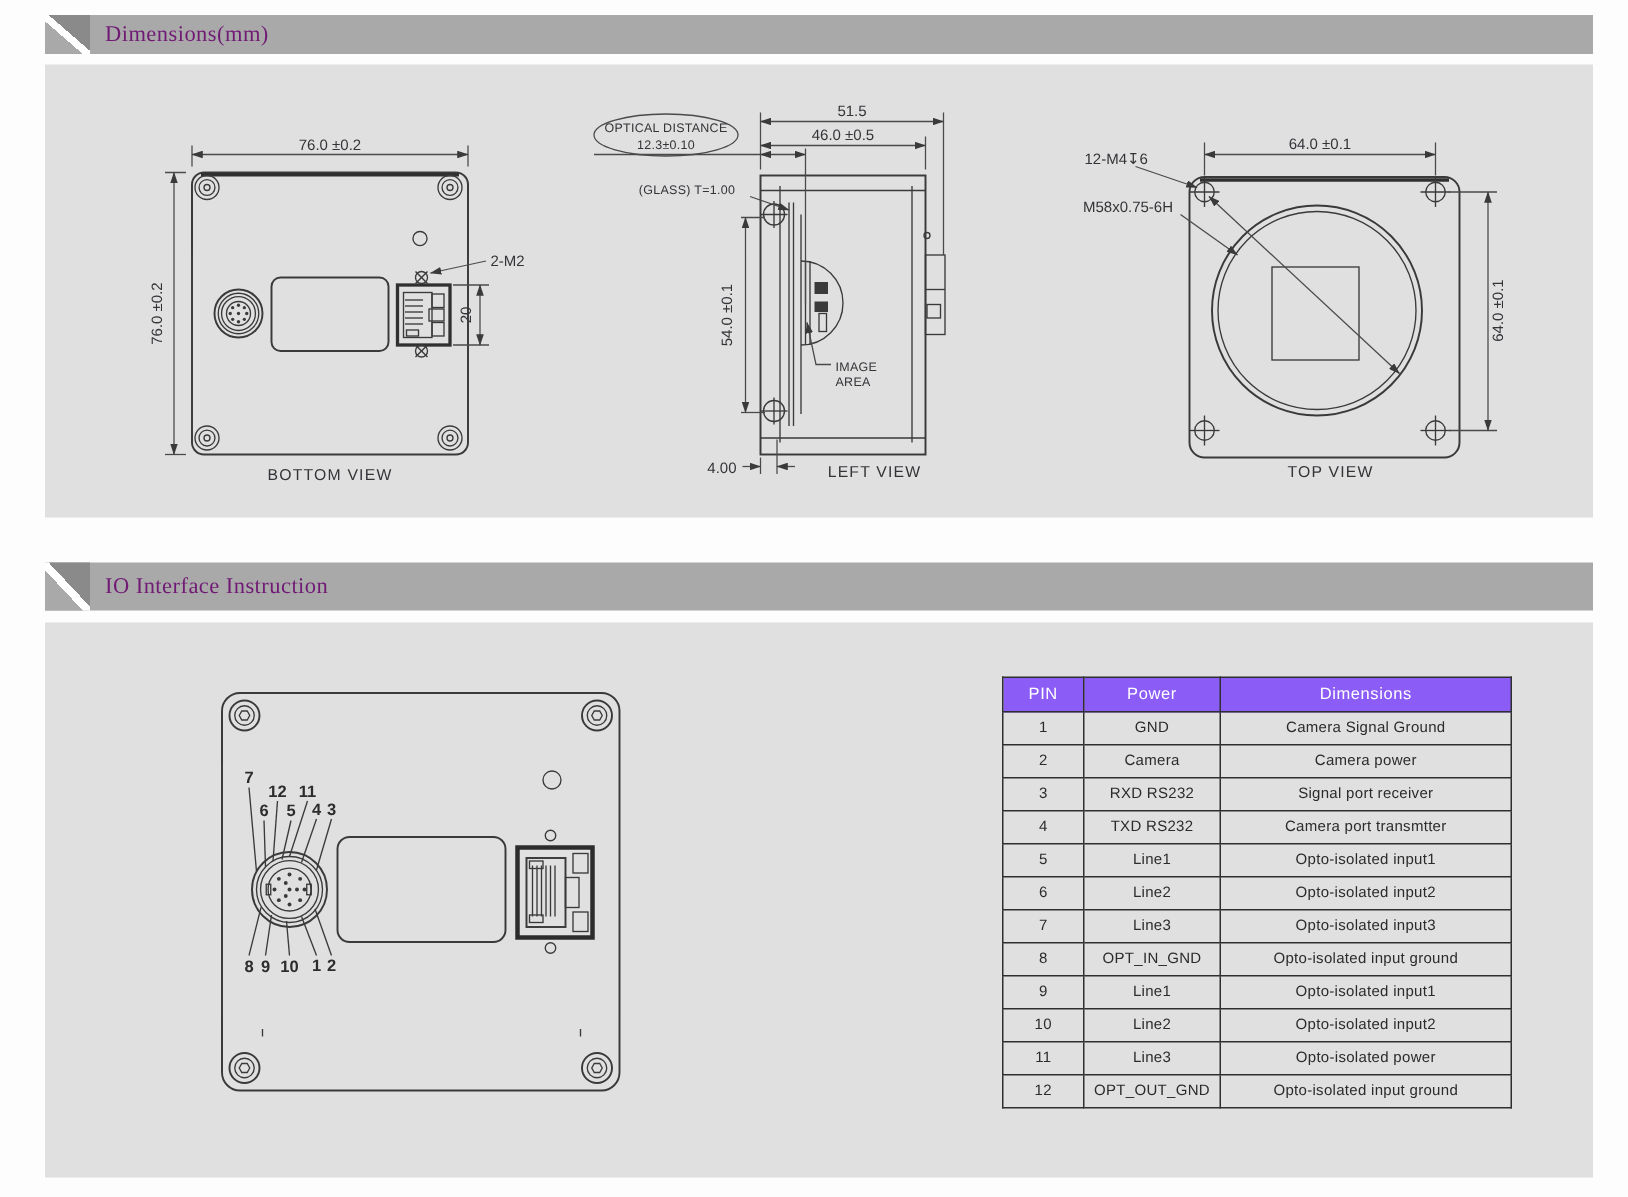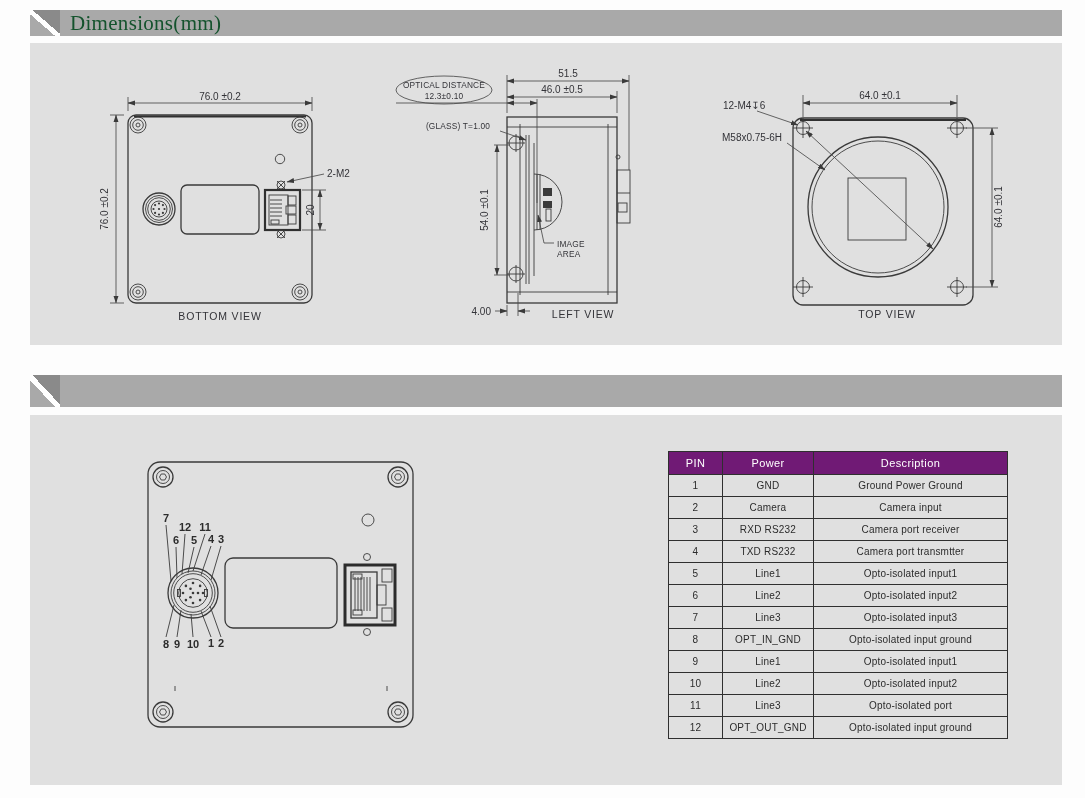--- a/index.html
+++ b/index.html
@@ -1,40 +1,40 @@
 <!DOCTYPE html>
 <html><head>
 <meta charset="utf-8">
 <style>
   html,body{margin:0;padding:0;}
   body{width:1085px;height:798px;background:#fdfdfd;position:relative;
        font-family:"Liberation Sans",sans-serif;overflow:hidden;}
   .hdr{position:absolute;left:30px;width:1032px;background:#a9a9a9;display:flex;align-items:center;}
   .hdr-icon{flex:0 0 30px;align-self:stretch;
       background:linear-gradient(to top right,#a9a9a9 0 42%,#ffffff 42% 54%,#8a8a8a 54%);}
-  .hdr-title{font-family:"Liberation Serif",serif;font-size:21px;color:#14532d;
+  .hdr-title{font-family:"Liberation Serif",serif;font-size:15px;color:#701a75;
       padding-left:10px;letter-spacing:.3px;}
   #hdr1{top:10px;height:26px;}
   #hdr2{top:375px;height:32px;}
   .panel{position:absolute;left:30px;width:1032px;background:#e0e0e0;}
   #panel1{top:43px;height:302px;}
   #panel2{top:415px;height:370px;}
   svg{position:absolute;left:0;top:0;}
   svg .ln{stroke:#3a3a3a;fill:none;stroke-width:1.3;}
   svg .lt{stroke:#3a3a3a;fill:none;stroke-width:.9;}
   svg .bd{stroke:#303030;fill:none;stroke-width:2.2;}
   svg .dim{stroke:#4a4a4a;fill:none;stroke-width:.85;}
   svg .fl{fill:#3a3a3a;stroke:none;}
   svg text{fill:#333338;font-family:"Liberation Sans",sans-serif;font-size:10px;}
   svg text.vl{font-size:10.5px;letter-spacing:.8px;}
   svg text.sm{font-size:8.3px;letter-spacing:.2px;}
   svg text.pin{font-size:11px;font-weight:bold;fill:#2c2c2c;}
   
   #io-table{position:absolute;left:638px;top:36px;border-collapse:collapse;table-layout:fixed;width:340px;}
-  #io-table th{background:#701a75;color:#fff;font-weight:normal;font-size:11px;height:22px;letter-spacing:.4px;}
+  #io-table th{background:#8b5cf6;color:#fff;font-weight:normal;font-size:11px;height:22px;letter-spacing:.4px;}
   #io-table td{font-size:10px;color:#2b2b2b;text-align:center;height:21px;letter-spacing:.2px;}
   #io-table th,#io-table td{border:1.5px solid #2f2f2f;padding:0;}
   .c-pin{width:54px;} .c-sig{width:91px;} .c-desc{width:194px;}
 </style>
 </head>
 <body>
 
 <div class="hdr" id="hdr1">
   <div class="hdr-icon"></div>
   <div class="hdr-title">Dimensions(mm)</div>
@@ -227,20 +227,21 @@
     <text transform="rotate(-90 972 164)" x="972" y="164" text-anchor="middle">64.0 ±0.1</text>
     <text x="693" y="66">12-M4↧6</text>
     <text x="692" y="98">M58x0.75-6H</text>
     <text class="vl" x="857" y="275" text-anchor="middle">TOP VIEW</text>
   </g>
 </svg>
 </div>
 
 <div class="hdr" id="hdr2">
   <div class="hdr-icon"></div>
+  <div class="hdr-title">IO Interface Instruction</div>
 </div>
 
 <div class="panel" id="panel2">
 <svg width="620" height="370" viewBox="0 0 620 370">
 
   <rect class="ln" x="118" y="47" width="265" height="265" rx="12"></rect>
 
   <g>
     <circle class="ln" cx="133" cy="62" r="10"></circle>
         <circle class="lt" cx="133" cy="62" r="6.5"></circle>
@@ -332,38 +333,38 @@
 <table id="io-table">
   <colgroup>
         <col class="c-pin">
         <col class="c-sig">
         <col class="c-desc">
       </colgroup>
   <thead>
     <tr>
       <th>PIN</th>
       <th>Power</th>
-      <th>Description</th>
+      <th>Dimensions</th>
     </tr>
   </thead>
   <tbody>
     <tr>
           <td>1</td>
           <td>GND</td>
-          <td>Ground Power Ground</td>
+          <td>Camera Signal Ground</td>
         </tr>
     <tr>
           <td>2</td>
           <td>Camera</td>
-          <td>Camera input</td>
+          <td>Camera power</td>
         </tr>
     <tr>
           <td>3</td>
           <td>RXD RS232</td>
-          <td>Camera port receiver</td>
+          <td>Signal port receiver</td>
         </tr>
     <tr>
           <td>4</td>
           <td>TXD RS232</td>
           <td>Camera port transmtter</td>
         </tr>
     <tr>
           <td>5</td>
           <td>Line1</td>
           <td>Opto-isolated input1</td>
@@ -389,21 +390,21 @@
           <td>Opto-isolated input1</td>
         </tr>
     <tr>
           <td>10</td>
           <td>Line2</td>
           <td>Opto-isolated input2</td>
         </tr>
     <tr>
           <td>11</td>
           <td>Line3</td>
-          <td>Opto-isolated port</td>
+          <td>Opto-isolated power</td>
         </tr>
     <tr>
           <td>12</td>
           <td>OPT_OUT_GND</td>
           <td>Opto-isolated input ground</td>
         </tr>
   </tbody>
 </table>
 </div>
 

